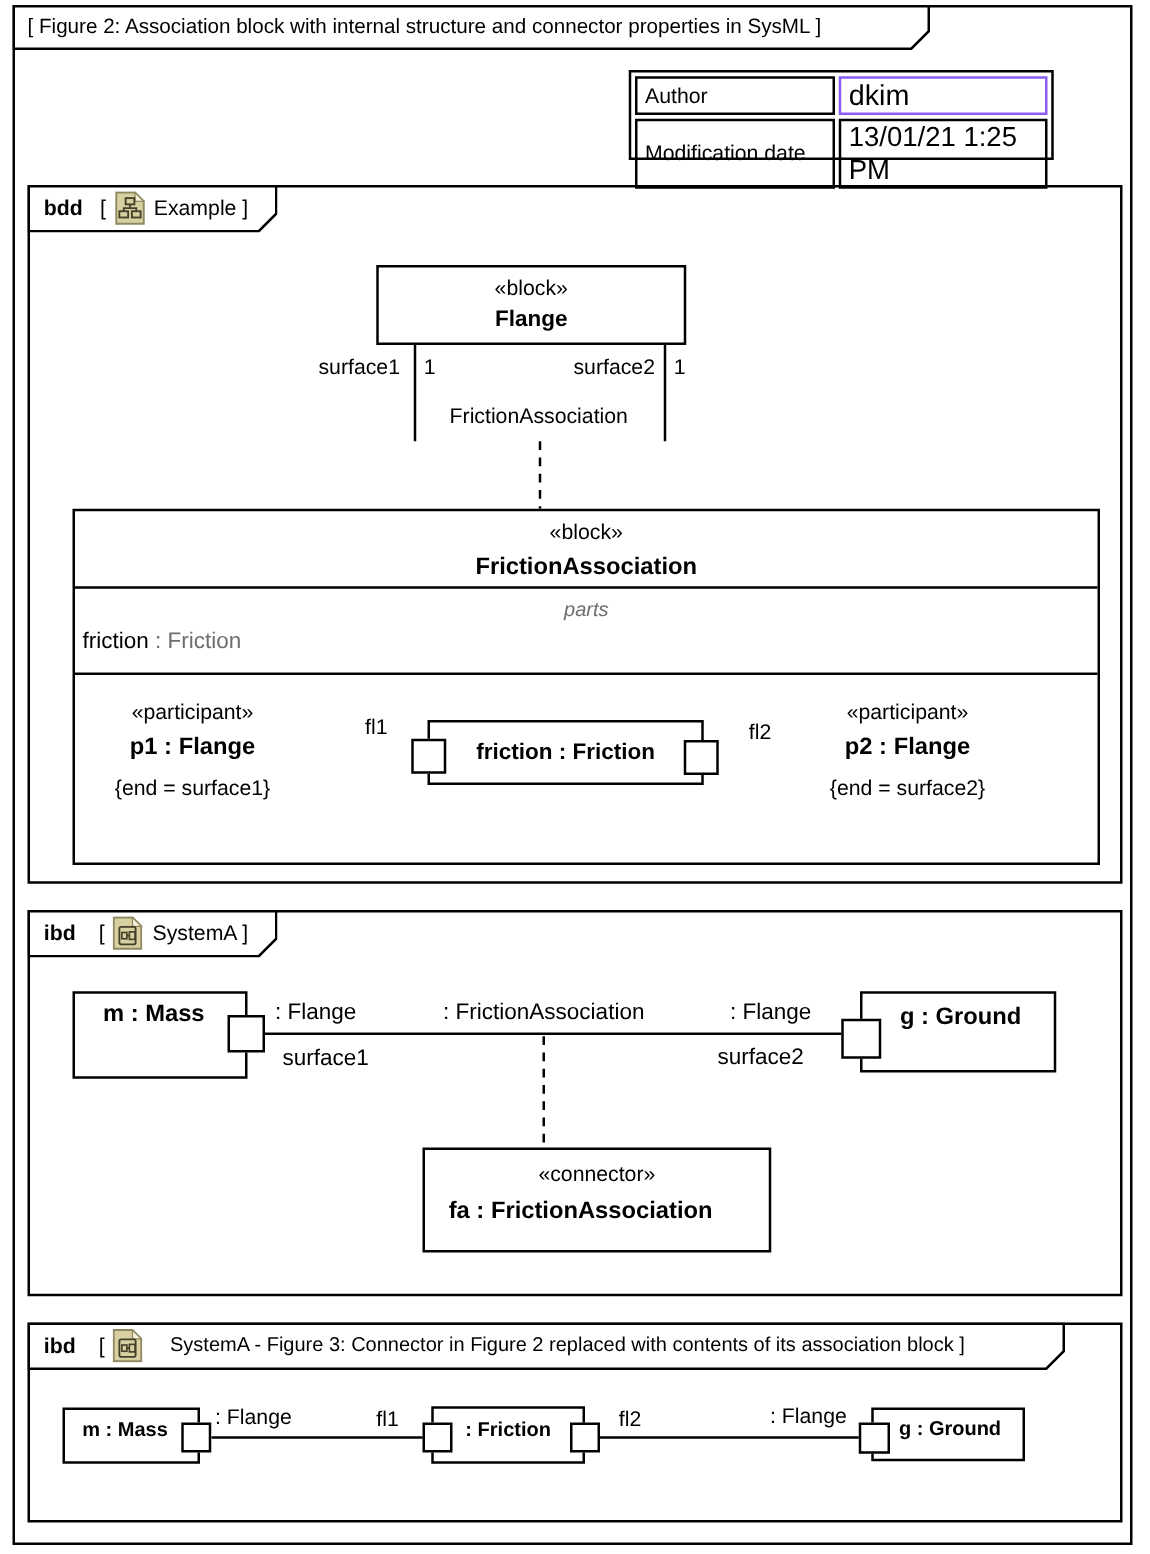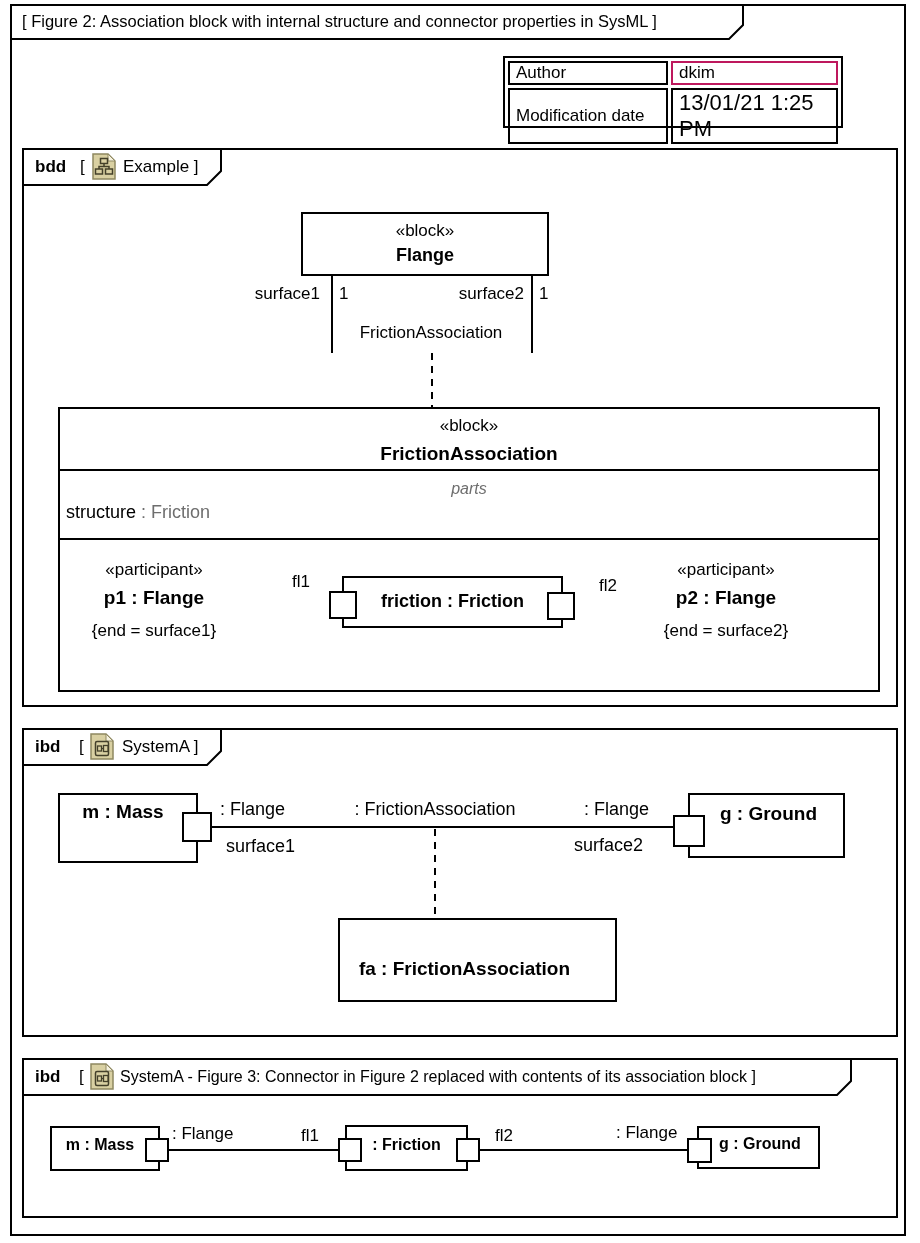--- a/index.html
+++ b/index.html
@@ -26,21 +26,21 @@
   <div class="frame" style="left:10px;top:4px;width:896px;height:1232px;"></div>
 
   <svg class="tabsvg" style="left:10px;top:4px;" width="734" height="36">
     <polygon points="1,1 733,1 733,21 719,35 1,35" fill="#ffffff" stroke="#000000" stroke-width="2"></polygon>
   </svg>
   <div class="lbl" style="left:22px;top:12px;font-size:16.5px;">[ Figure 2: Association block with internal structure and connector properties in SysML ]</div>
 
   <div class="abs" style="left:503px;top:56px;width:340px;height:72px;border:2px solid #000;box-sizing:border-box;padding:3px;">
     <div style="display:grid;grid-template-columns:160px 1fr;grid-template-rows:1fr 1fr;gap:3px;height:100%;box-sizing:border-box;">
       <div style="border:2px solid #000;display:flex;align-items:center;padding-left:6px;font-size:17px;">Author</div>
-      <div style="border:2px solid #be185d;display:flex;align-items:center;padding-left:6px;font-size:17px;">dkim</div>
+      <div style="border:2px solid #8b5cf6;display:flex;align-items:center;padding-left:6px;font-size:23px;">dkim</div>
       <div style="border:2px solid #000;display:flex;align-items:center;padding-left:6px;font-size:17px;">Modification date</div>
       <div style="border:2px solid #000;display:flex;align-items:center;padding-left:6px;font-size:22px;">13/01/21 1:25 PM</div>
     </div>
   </div>
 
   <div class="frame" style="left:22px;top:148px;width:876px;height:559px;"></div>
   <svg class="tabsvg" style="left:22px;top:148px;" width="200" height="38">
     <polygon points="1,1 199,1 199,23 185,37 1,37" fill="#ffffff" stroke="#000000" stroke-width="2"></polygon>
   </svg>
   <div class="lbl b" style="left:35px;top:157px;">bdd</div>
@@ -78,21 +78,21 @@
   <div class="lbl b" style="left:35px;top:1067px;">ibd</div>
   <div class="lbl" style="left:79px;top:1067px;">[</div>
   <svg class="abs" style="left:90px;top:1063px;" width="24" height="27" viewBox="0 0 24 27">
     <path d="M1,1 h15 l7,7 v18 h-22 z" fill="#d9d0a2" stroke="#8f8860" stroke-width="1.5"></path>
     <path d="M16,1 v7 h7 z" fill="#f6f2df" stroke="#8f8860" stroke-width="1"></path>
     <rect x="5.5" y="8.5" width="13" height="14" rx="1.5" fill="none" stroke="#44402a" stroke-width="1.5"></rect>
     <rect x="7.5" y="13" width="4" height="5" fill="#d9d0a2" stroke="#44402a" stroke-width="1.3"></rect>
     <rect x="13.5" y="12.5" width="4.5" height="6" fill="#d9d0a2" stroke="#44402a" stroke-width="1.3"></rect>
     <line x1="11.5" y1="15.5" x2="13.5" y2="15.5" stroke="#44402a" stroke-width="1.3"></line>
   </svg>
-  <div class="lbl" style="left:120px;top:1068px;font-size:16px;">SystemA - Figure 3: Connector in Figure 2 replaced with contents of its association block ]</div>
+  <div class="lbl" style="left:136px;top:1068px;font-size:16px;">SystemA - Figure 3: Connector in Figure 2 replaced with contents of its association block ]</div>
 
   <svg class="linesvg" width="920" height="1243">
 
     <line x1="332" y1="276" x2="332" y2="353" stroke="#000" stroke-width="2"></line>
     <line x1="532" y1="276" x2="532" y2="353" stroke="#000" stroke-width="2"></line>
     <line x1="432" y1="353" x2="432" y2="407" stroke="#000" stroke-width="2" stroke-dasharray="7 6"></line>
 
     <rect x="69" y="553" width="170" height="104" fill="#fff" stroke="#000" stroke-width="2" stroke-dasharray="13 9"></rect>
     <rect x="643" y="553" width="166" height="104" fill="#fff" stroke="#000" stroke-width="2" stroke-dasharray="13 9"></rect>
 
@@ -116,21 +116,21 @@
   <div class="lbl rt" style="left:426px;top:284px;width:98px;">surface2</div>
   <div class="lbl" style="left:539px;top:284px;">1</div>
   <div class="lbl ctr" style="left:331px;top:323px;width:200px;">FrictionAssociation</div>
 
   <div class="box" style="left:58px;top:407px;width:822px;height:285px;"></div>
   <div class="divider" style="left:60px;top:469px;width:818px;"></div>
   <div class="divider" style="left:60px;top:538px;width:818px;"></div>
   <div class="lbl ctr" style="left:58px;top:416px;width:822px;">«block»</div>
   <div class="lbl ctr b" style="left:58px;top:443px;width:822px;font-size:19px;">FrictionAssociation</div>
   <div class="lbl ctr it gray" style="left:58px;top:480px;width:822px;font-size:16px;">parts</div>
-  <div class="lbl" style="left:66px;top:502px;font-size:18px;"><span>structure</span><span class="gray"> : Friction</span></div>
+  <div class="lbl" style="left:66px;top:502px;font-size:18px;"><span>friction</span><span class="gray"> : Friction</span></div>
 
   <div class="lbl ctr" style="left:68px;top:560px;width:172px;">«participant»</div>
   <div class="lbl ctr b" style="left:68px;top:587px;width:172px;font-size:19px;">p1 : Flange</div>
   <div class="lbl ctr" style="left:68px;top:621px;width:172px;">{end = surface1}</div>
 
   <div class="lbl ctr" style="left:642px;top:560px;width:168px;">«participant»</div>
   <div class="lbl ctr b" style="left:642px;top:587px;width:168px;font-size:19px;">p2 : Flange</div>
   <div class="lbl ctr" style="left:642px;top:621px;width:168px;">{end = surface2}</div>
 
   <div class="box" style="left:342px;top:576px;width:221px;height:52px;"></div>
@@ -148,20 +148,21 @@
   <div class="lbl ctr b" style="left:692px;top:803px;width:153px;font-size:19px;">g : Ground</div>
   <div class="box" style="left:673px;top:815px;width:32px;height:32px;"></div>
 
   <div class="lbl" style="left:220px;top:799px;font-size:18px;">: Flange</div>
   <div class="lbl" style="left:226px;top:836px;font-size:18px;">surface1</div>
   <div class="lbl ctr" style="left:340px;top:799px;width:190px;font-size:18px;">: FrictionAssociation</div>
   <div class="lbl" style="left:584px;top:799px;font-size:18px;">: Flange</div>
   <div class="lbl" style="left:574px;top:835px;font-size:18px;">surface2</div>
 
   <div class="box" style="left:338px;top:918px;width:279px;height:84px;"></div>
+  <div class="lbl ctr" style="left:338px;top:930px;width:279px;">«connector»</div>
   <div class="lbl ctr b" style="left:338px;top:958px;width:253px;font-size:19px;">fa : FrictionAssociation</div>
 
   <div class="box" style="left:50px;top:1126px;width:110px;height:45px;"></div>
   <div class="lbl ctr b" style="left:50px;top:1136px;width:100px;font-size:16px;">m : Mass</div>
   <div class="box" style="left:145px;top:1138px;width:24px;height:24px;"></div>
 
   <div class="box" style="left:345px;top:1125px;width:123px;height:46px;"></div>
   <div class="lbl ctr b" style="left:345px;top:1136px;width:123px;font-size:16px;">: Friction</div>
   <div class="box" style="left:338px;top:1138px;width:24px;height:24px;"></div>
   <div class="box" style="left:456px;top:1138px;width:24px;height:24px;"></div>

